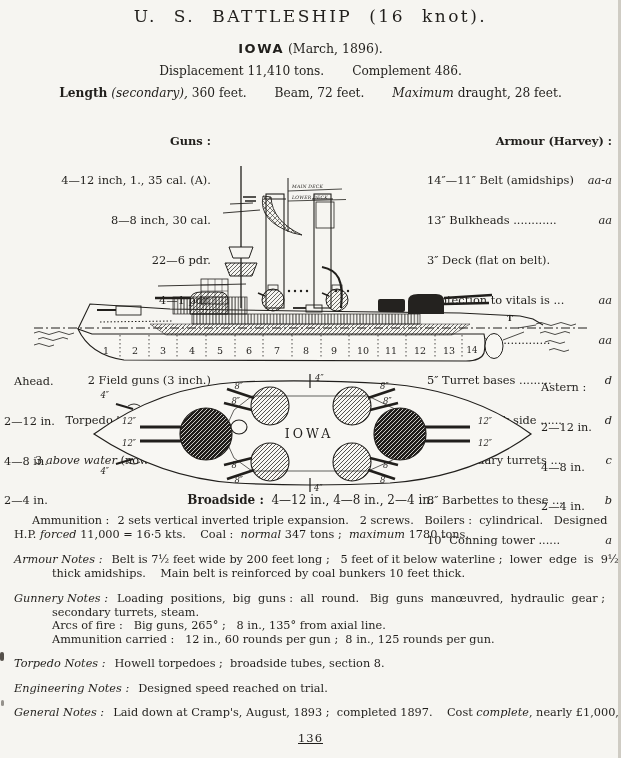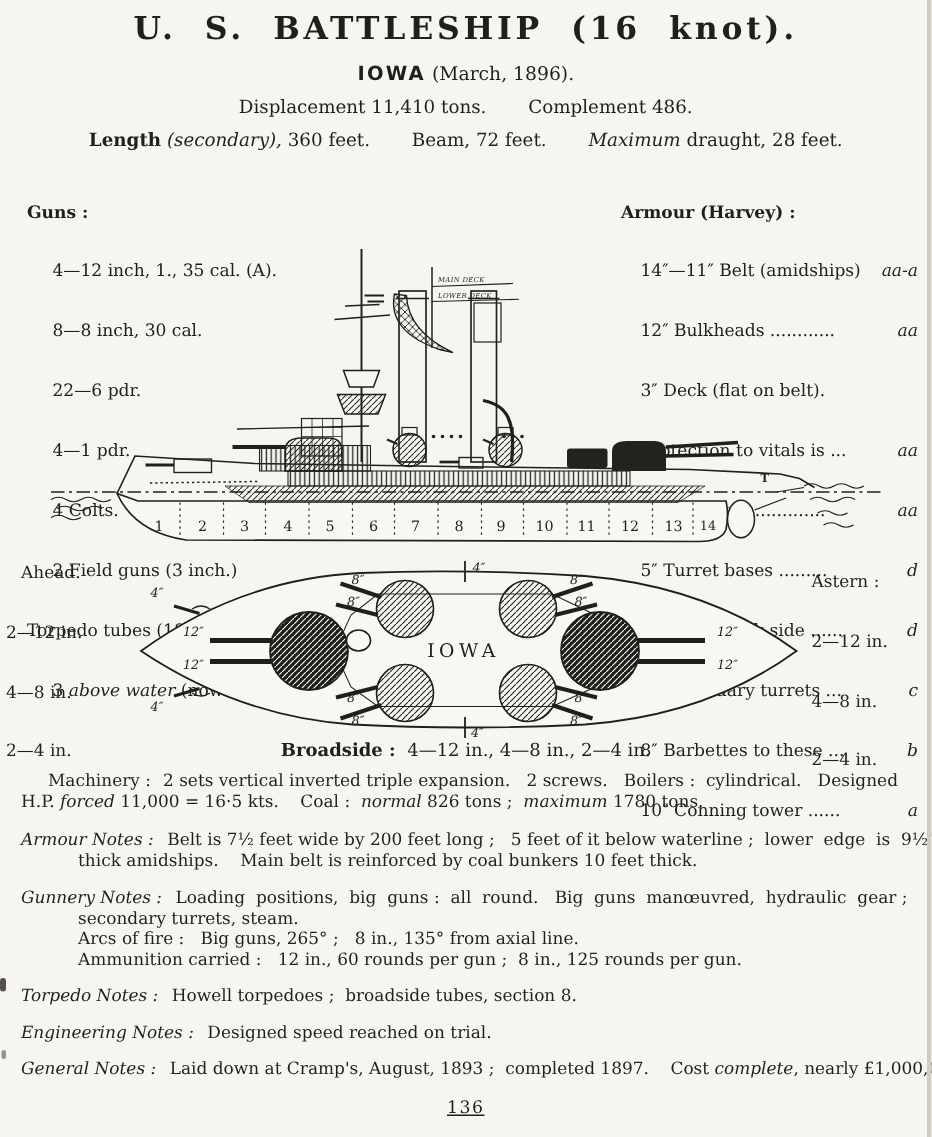--- a/index.html
+++ b/index.html
@@ -4,26 +4,26 @@
 <style>
   * { box-sizing: border-box; }
   html,body { margin:0; padding:0; }
   body {
     width:621px; height:758px; position:relative; overflow:hidden;
     background:#f6f5f1; color:#211f1c;
     font-family:"DejaVu Serif","Liberation Serif",serif;
   }
   .abs { position:absolute; }
   .center { left:0; width:621px; text-align:center; }
-  .title { font-size:21px; letter-spacing:2.5px; word-spacing:9px; font-weight:700; }
+  .title { font-size:17px; letter-spacing:2.5px; word-spacing:9px; font-weight:400; }
   .subtitle { font-size:12.5px; }
   .shipname { font-family:"DejaVu Sans","Liberation Sans",sans-serif; font-weight:700; font-size:13px; letter-spacing:1.5px; }
   .meta { font-size:12.2px; }
   .meta .gap { display:inline-block; width:24px; }
-  .list { font-size:11.4px; line-height:13.3px; white-space:pre; }
+  .list { font-size:11.4px; line-height:13.3px; white-space:pre;text-align:right; }
   .bold { font-weight:bold; }
   .indent { margin-left:17px; }
   .armour { width:198px; }
   .armour-row { display:flex; justify-content:space-between; margin-left:13px; }
   .aref { font-style:italic; padding-left:3px; }
   .arcs { font-size:11.3px; line-height:13.2px; white-space:pre; }
   .broadside { font-size:12px; }
   .note { position:absolute; left:14px; width:600px; font-size:11.3px; line-height:13.6px; }
   .note > div { white-space:pre; }
   .findent { display:inline-block; width:18px; }
@@ -73,21 +73,21 @@
   <div class="indent">4—1 pdr.</div>
   <div class="indent">4 Colts.</div>
   <div class="indent">2 Field guns (3 inch.)</div>
   <div>Torpedo tubes (18 inch) :</div>
   <div class="indent"><span>3 </span><i>above water</i><span> (now removed).</span></div>
 </div>
 
 <div class="abs list armour" style="left:414px; top:108px">
   <div class="bold">Armour (Harvey) :</div>
   <div class="armour-row"><span>14″—11″ Belt (amidships)</span><span class="aref">aa-a</span></div>
-  <div class="armour-row"><span>12″ Bulkheads ............</span><span class="aref">aa</span></div>
+  <div class="armour-row"><span>13″ Bulkheads ............</span><span class="aref">aa</span></div>
   <div class="armour-row"><span>3″ Deck (flat on belt).</span><span class="aref"></span></div>
   <div class="armour-row"><span>Protection to vitals is ...</span><span class="aref">aa</span></div>
   <div class="armour-row"><span>14″ Turrets ...............</span><span class="aref">aa</span></div>
   <div class="armour-row"><span>5″ Turret bases .........</span><span class="aref">d</span></div>
   <div class="armour-row"><span>5″ Lower deck side ......</span><span class="aref">d</span></div>
   <div class="armour-row"><span>6″ Secondary turrets ...</span><span class="aref">c</span></div>
   <div class="armour-row"><span>8″ Barbettes to these ...</span><span class="aref">b</span></div>
   <div class="armour-row"><span>10″ Conning tower ......</span><span class="aref">a</span></div>
 </div>
 
@@ -284,22 +284,22 @@
     <text x="314" y="119">4″</text>
   </g>
 </svg>
 
 <div class="abs center broadside" style="top:493px">
   <span class="bold">Broadside :</span>&nbsp;
   <span>4—12 in., 4—8 in., 2—4 in.</span>
 </div>
 
 <div class="note" style="top:514px">
-  <div><span class="findent"></span><span class="rlabel">Machinery :</span><span>2 sets vertical inverted triple expansion.   2 screws.   Boilers :  cylindrical.   Designed</span></div>
-  <div><span>H.P. </span><i>forced</i><span> 11,000 = 16·5 kts.    Coal :  </span><i>normal</i><span> 826 tons ;  </span><i>maximum</i><span> 1780 tons.</span></div>
+  <div><span class="findent"></span><span class="rlabel">Ammunition :</span><span>2 sets vertical inverted triple expansion.   2 screws.   Boilers :  cylindrical.   Designed</span></div>
+  <div><span>H.P. </span><i>forced</i><span> 11,000 = 16·5 kts.    Coal :  </span><i>normal</i><span> 347 tons ;  </span><i>maximum</i><span> 1780 tons.</span></div>
 </div>
 
 <div class="note" style="top:553px">
   <div><i class="nlabel">Armour Notes :</i><span>Belt is 7½ feet wide by 200 feet long ;   5 feet of it below waterline ;  lower  edge  is  9½″</span></div>
   <div class="sub">thick amidships.    Main belt is reinforced by coal bunkers 10 feet thick.</div>
 </div>
 
 <div class="note" style="top:592px">
   <div><i class="nlabel">Gunnery Notes :</i><span>Loading  positions,  big  guns :  all  round.   Big  guns  manœuvred,  hydraulic  gear ;</span></div>
   <div class="sub">secondary turrets, steam.</div>

